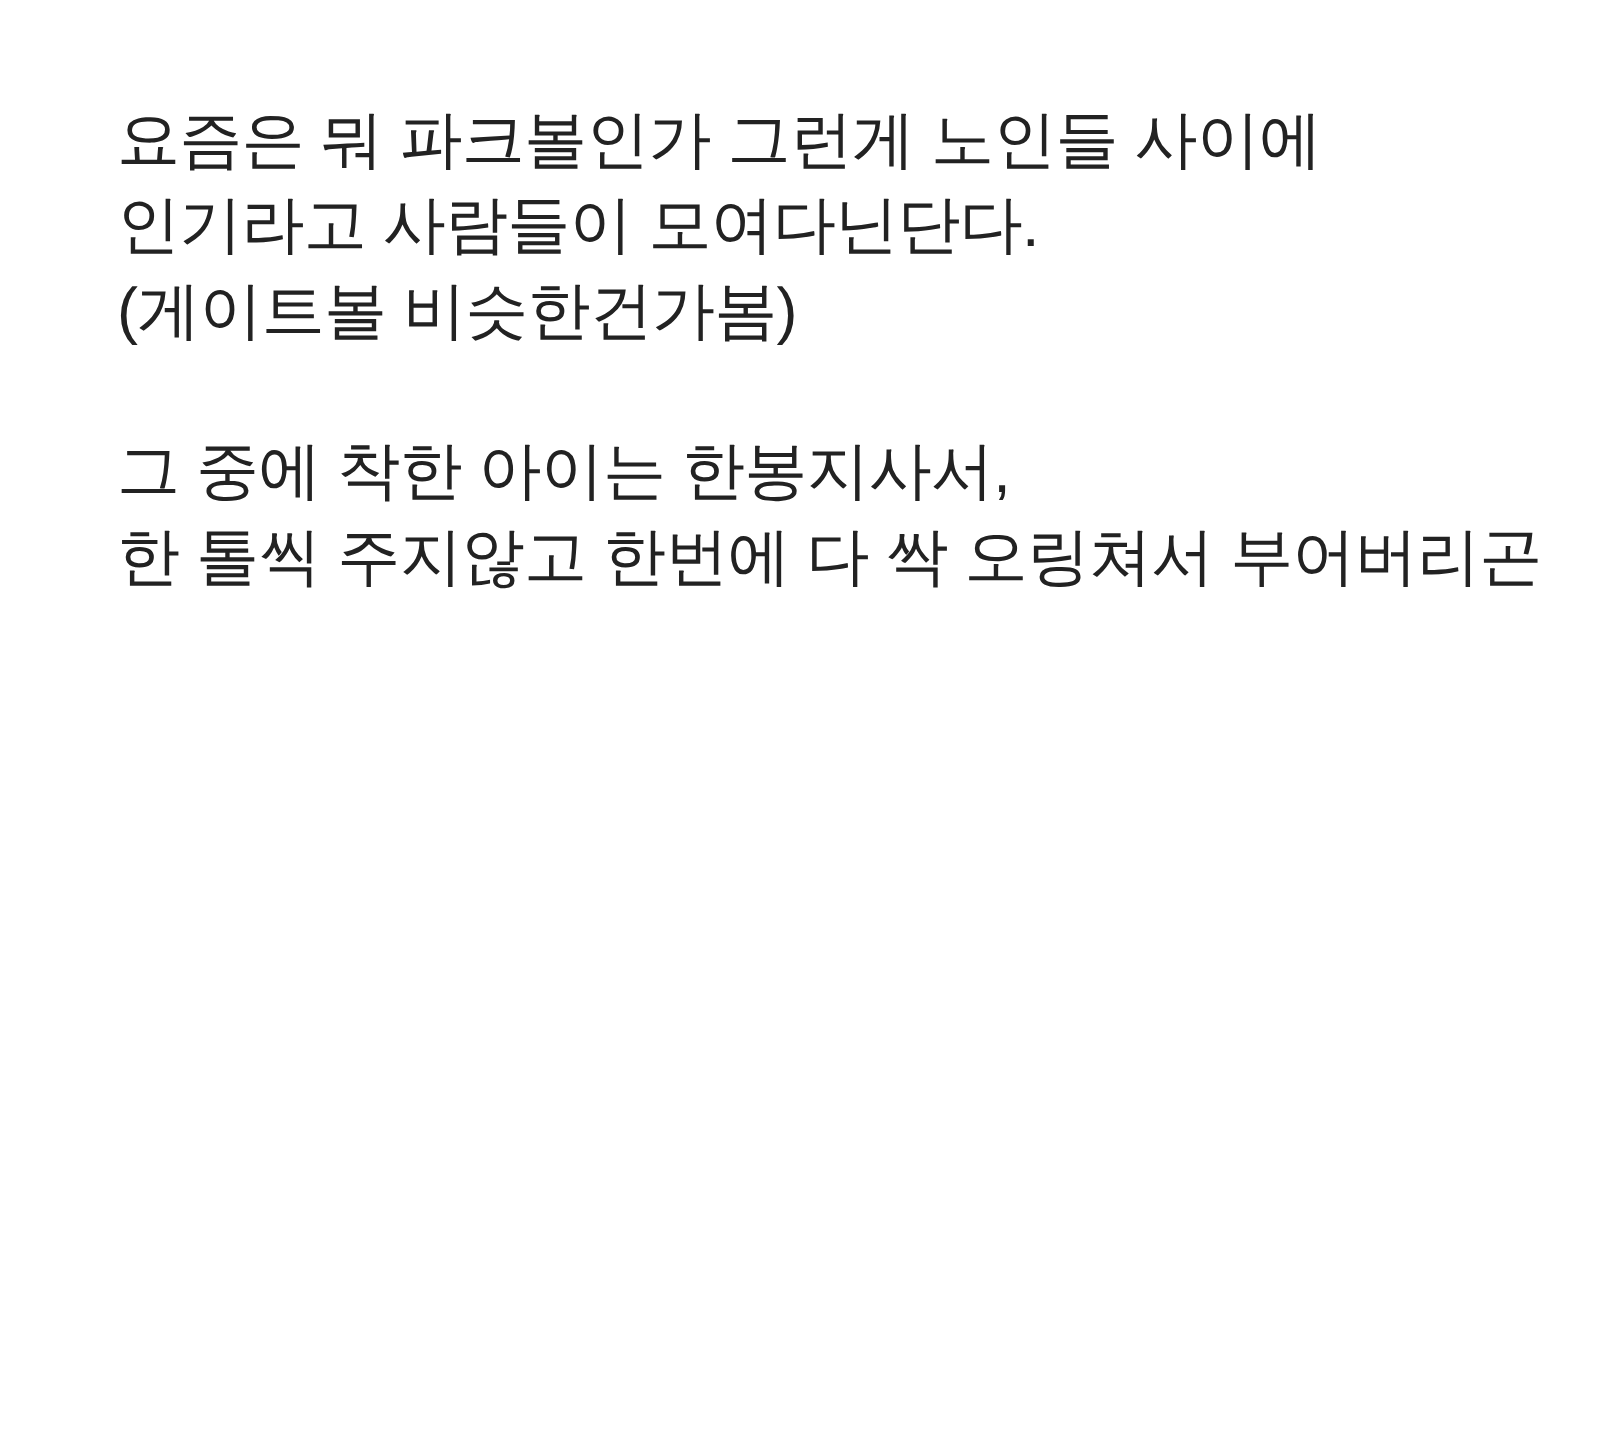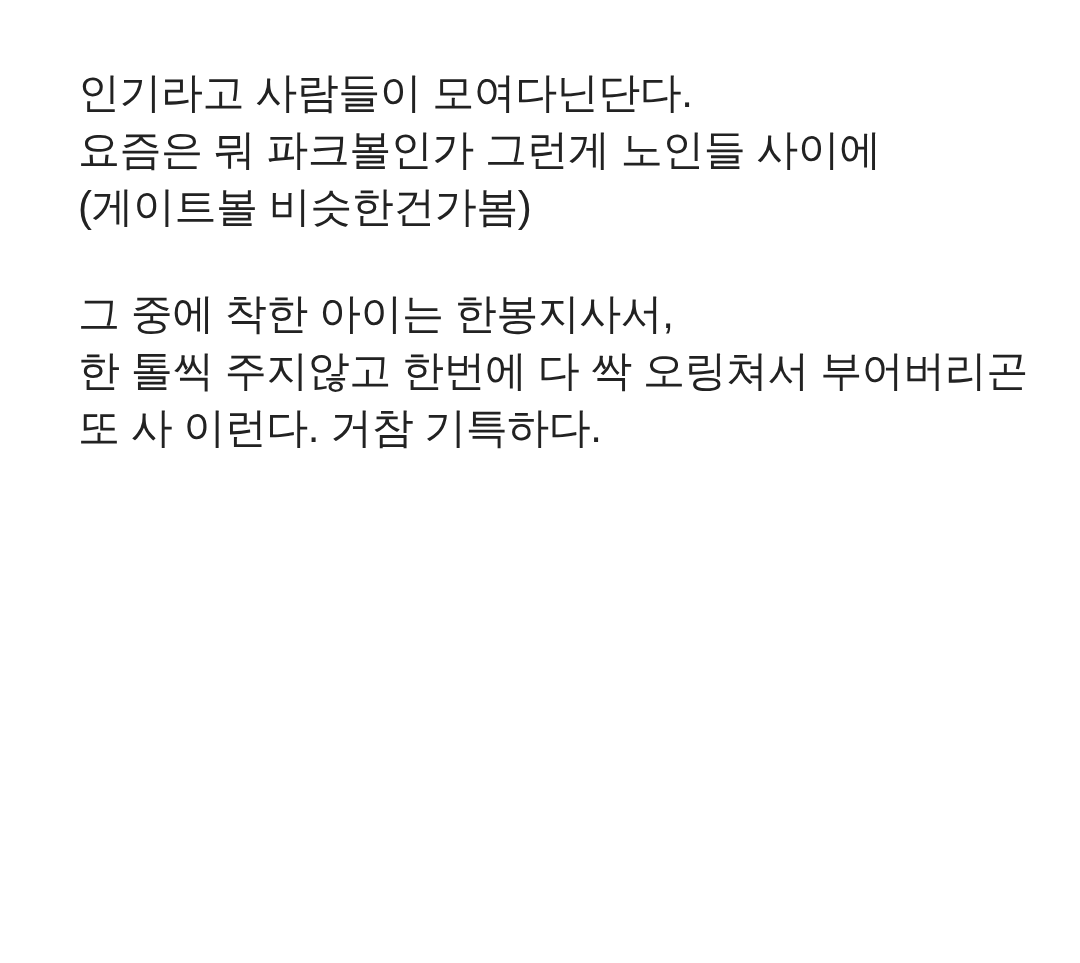--- a/index.html
+++ b/index.html
@@ -31,28 +31,27 @@
     color: #222222;
     white-space: nowrap;
   }
 </style>
 </head>
 <body>
 
 <div class="page">
 
   <div class="paragraph">
+    <div class="text-line">요즘은 뭐 파크볼인가 그런게 노인들 사이에</div>
     <div class="text-line">인기라고 사람들이 모여다닌단다.</div>
-    <div class="text-line">요즘은 뭐 파크볼인가 그런게 노인들 사이에</div>
     <div class="text-line">(게이트볼 비슷한건가봄)</div>
   </div>
 
 
   <div class="paragraph">
     <div class="text-line">그 중에 착한 아이는 한봉지사서,</div>
     <div class="text-line">한 톨씩 주지않고 한번에 다 싹 오링쳐서 부어버리곤</div>
-    <div class="text-line">또 사 이런다. 거참 기특하다.</div>
   </div>
 
   <div class="paragraph">
   </div>
 
 </div>
 
 </body></html>

